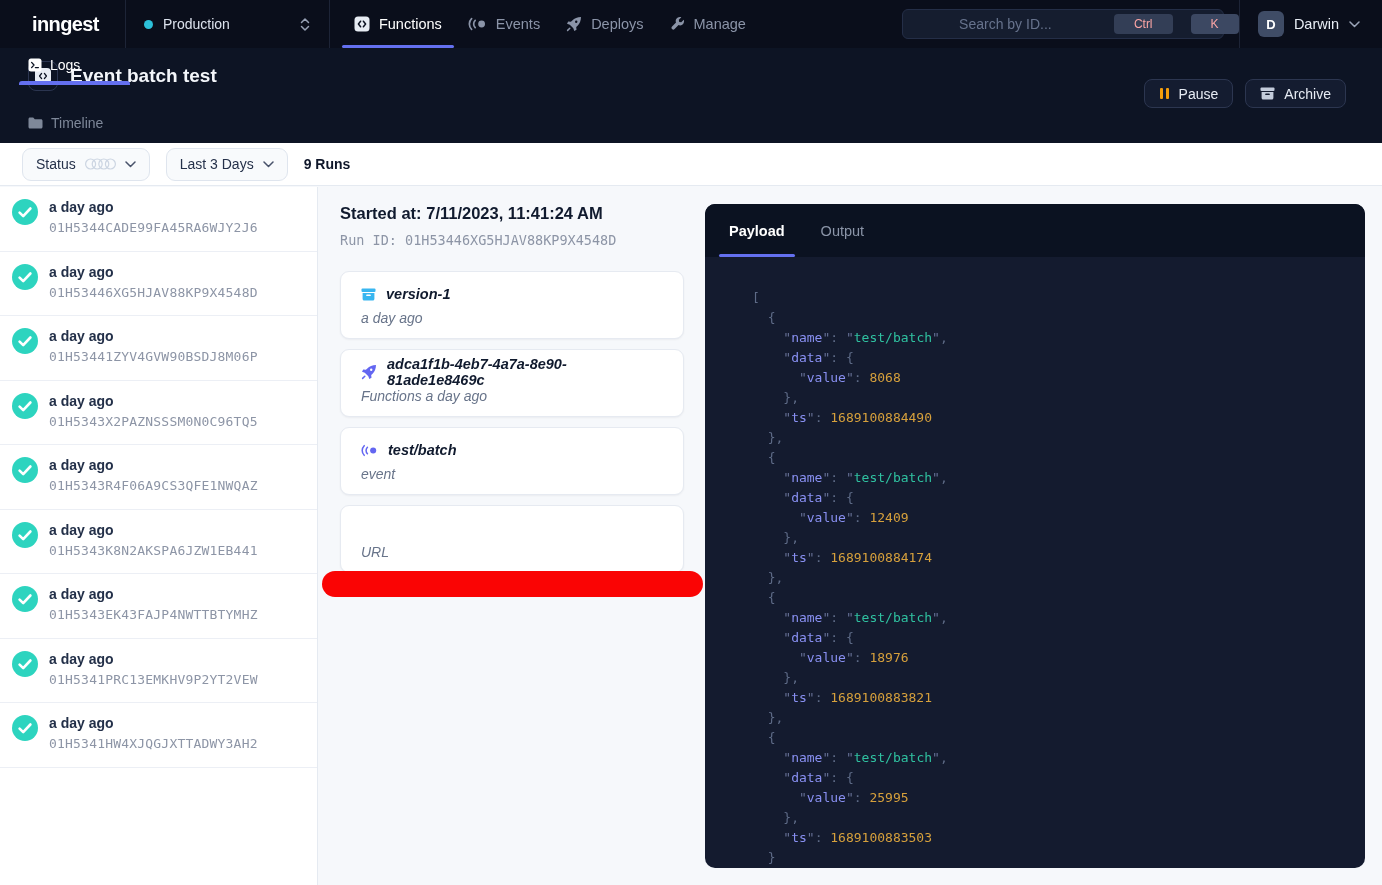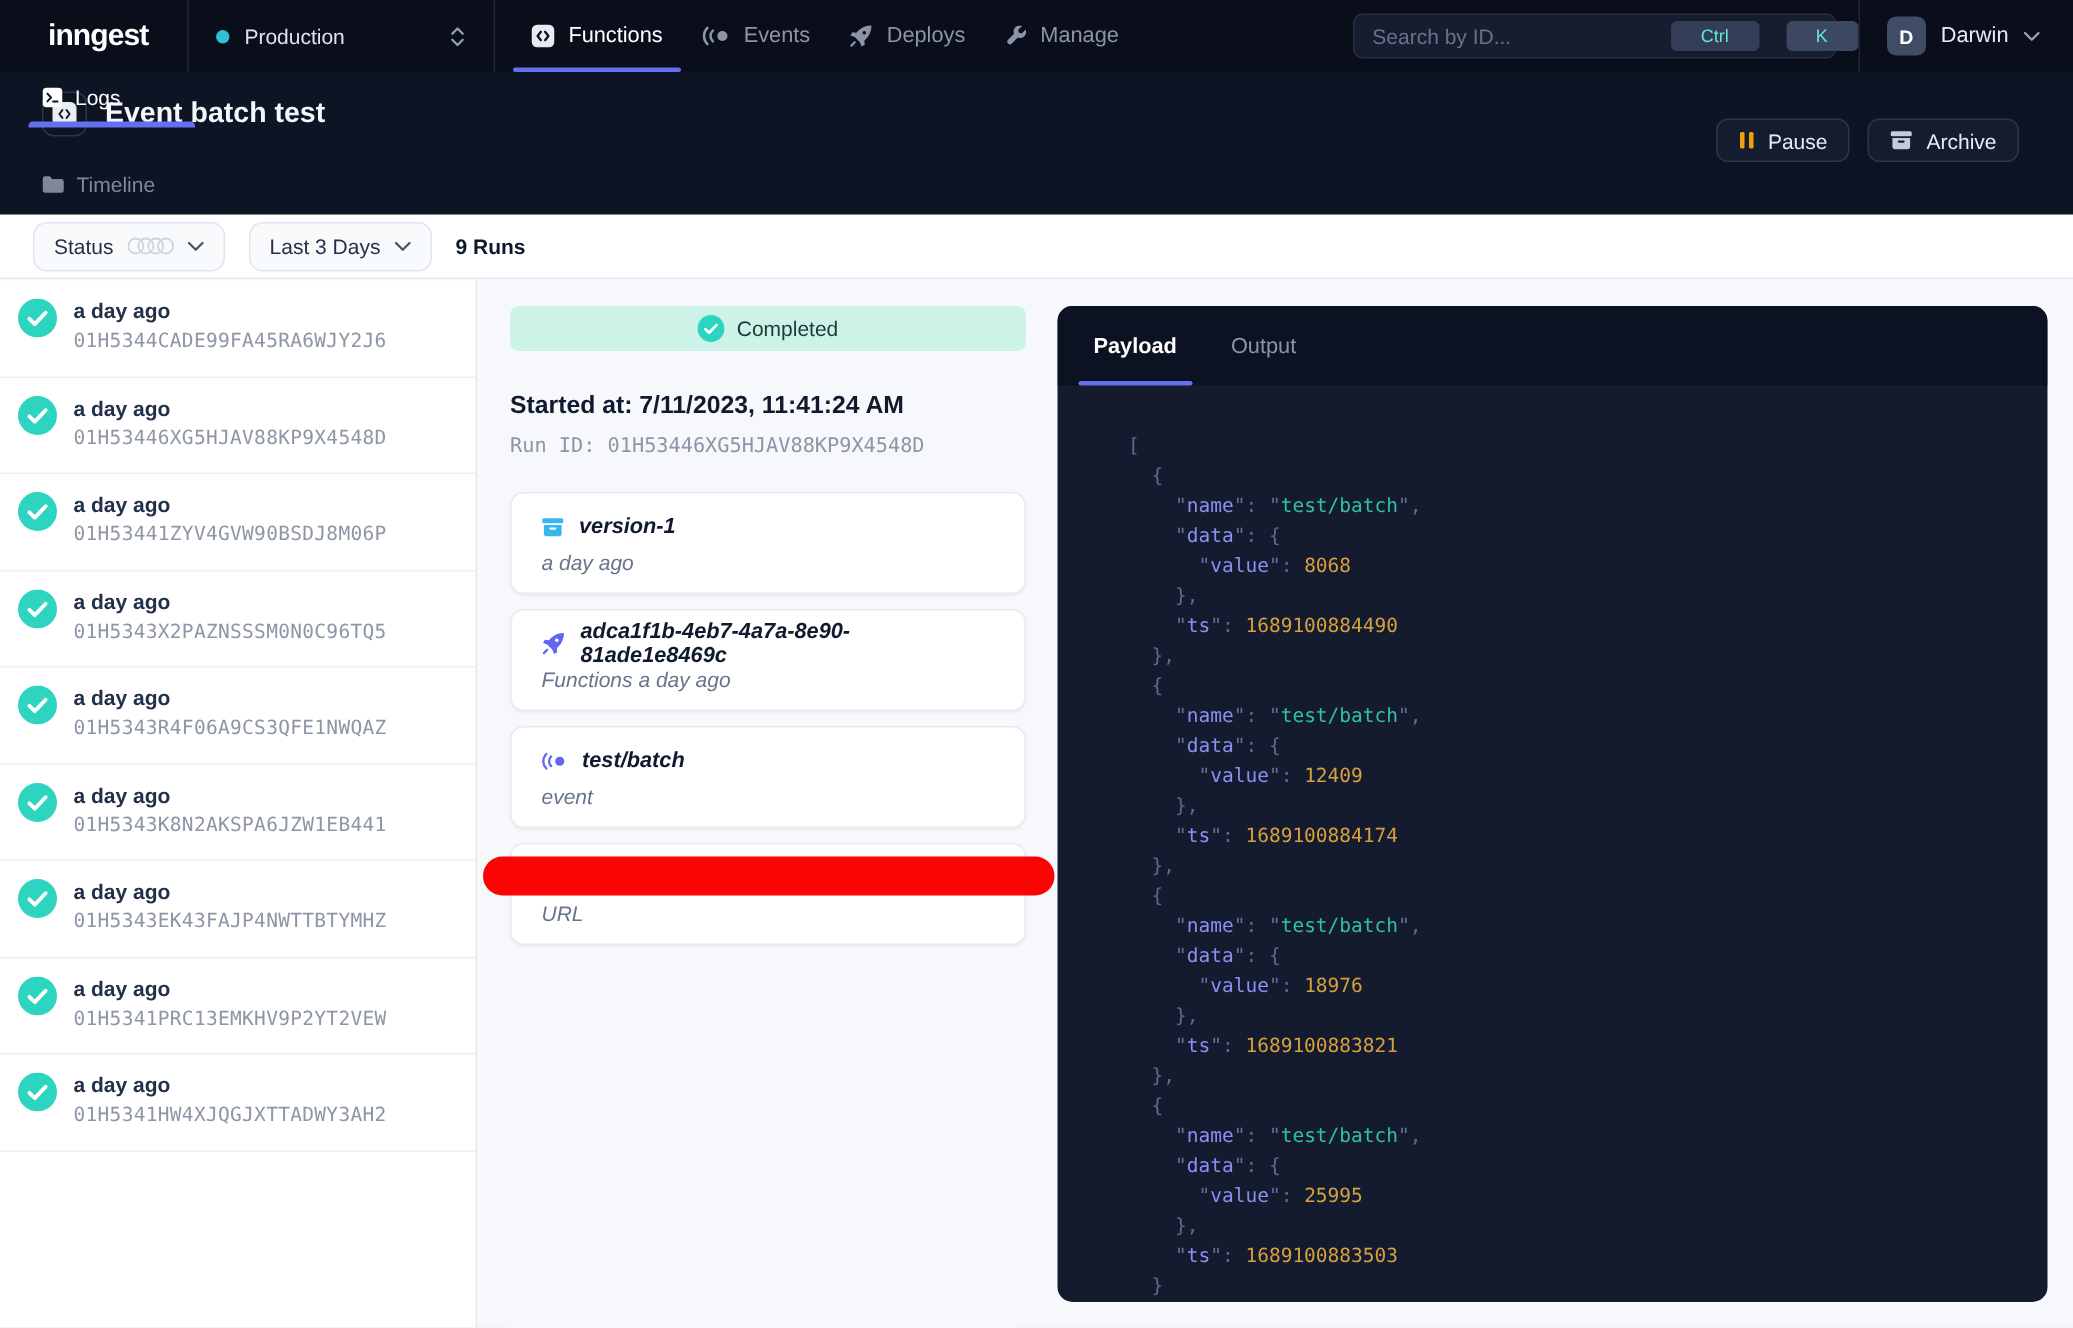--- a/index.html
+++ b/index.html
@@ -25,23 +25,23 @@
   .nav-tab{ display:flex; align-items:center; gap:9px; height:48px; padding:0 12px;
         color:#8b94a8; font-size:14.5px; position:relative; cursor:pointer; }
   .nav-tab .icon{ display:flex; color:#8b94a8; }
   .nav-tab.active{ color:#ffffff; }
   .nav-tab.active::after{ content:''; position:absolute; left:0; right:0; bottom:0; height:3px;
         background:#6470f0; border-radius:2px; }
   .nav-right{ display:flex; align-items:center; height:100%; }
   .searchbox{ width:322px; height:30px; background:#151d2f; border:1px solid #242e47; border-radius:6px;
         display:flex; align-items:center; padding:0 6px 0 12px; margin-right:15px; }
   .searchbox input{ flex:1; background:transparent; border:none; outline:none; color:#cbd5e1;
-        font-size:14px; font-family:inherit; }
+        font-size:14px; font-family:inherit;text-align:center; }
   .searchbox input::placeholder{ color:#67738d; }
-  .kbd{ background:#333e56; color:#5eead4; font-size:12px; border-radius:4px; padding:3px 20px; margin-left:18px; }
+  .kbd{ background:#333e56; color:#fca5a5; font-size:12px; border-radius:4px; padding:3px 20px; margin-left:18px; }
   .kbd.k2{ background:#3c4862; }
   .user{ display:flex; align-items:center; gap:10px; padding:0 22px 0 18px; color:#e8edf5;
         font-size:14.5px; cursor:pointer; }
   .avatar{ width:26px; height:26px; border-radius:6px; background:#3f4c66; color:#fff; font-size:13px;
         font-weight:700; display:flex; align-items:center; justify-content:center; }
   .user .icon{ display:flex; color:#9aa4b8; }
 
   
   .fn-header{ position:absolute; top:48px; left:0; right:0; height:95px; background:#0d1424; z-index:4;}
   .fn-title-row{ position:absolute; left:28px; top:13px; display:flex; align-items:center; gap:12px; }
@@ -378,29 +378,20 @@
           </svg></span>
     <div>
       <div class="run-time">a day ago</div>
       <div class="run-id mono">01H5341HW4XJQGJXTTADWY3AH2</div>
     </div>
   </div>
     </aside>
 
   <section class="middle">
     <div class="detail">
-      <div class="status-badge">
-        <span class="icon">
-            <svg width="18" height="18" viewBox="0 0 26 26">
-              <circle cx="13" cy="13" r="13" fill="#2dd4bf"></circle>
-              <path d="M7.6 13.6l3.6 3.5 7.2-7.6" fill="none" stroke="#ffffff" stroke-width="2.6" stroke-linecap="round" stroke-linejoin="round"></path>
-            </svg>
-          </span>
-        <span>Completed</span>
-      </div>
       <div class="started">
         <span>Started at:</span>
         <span>7/11/2023, 11:41:24 AM</span>
       </div>
       <div class="runid-line mono">
         <span>Run ID:</span>
         <span>01H53446XG5HJAV88KP9X4548D</span>
       </div>
       <div id="detail-cards">
           <div class="card">

